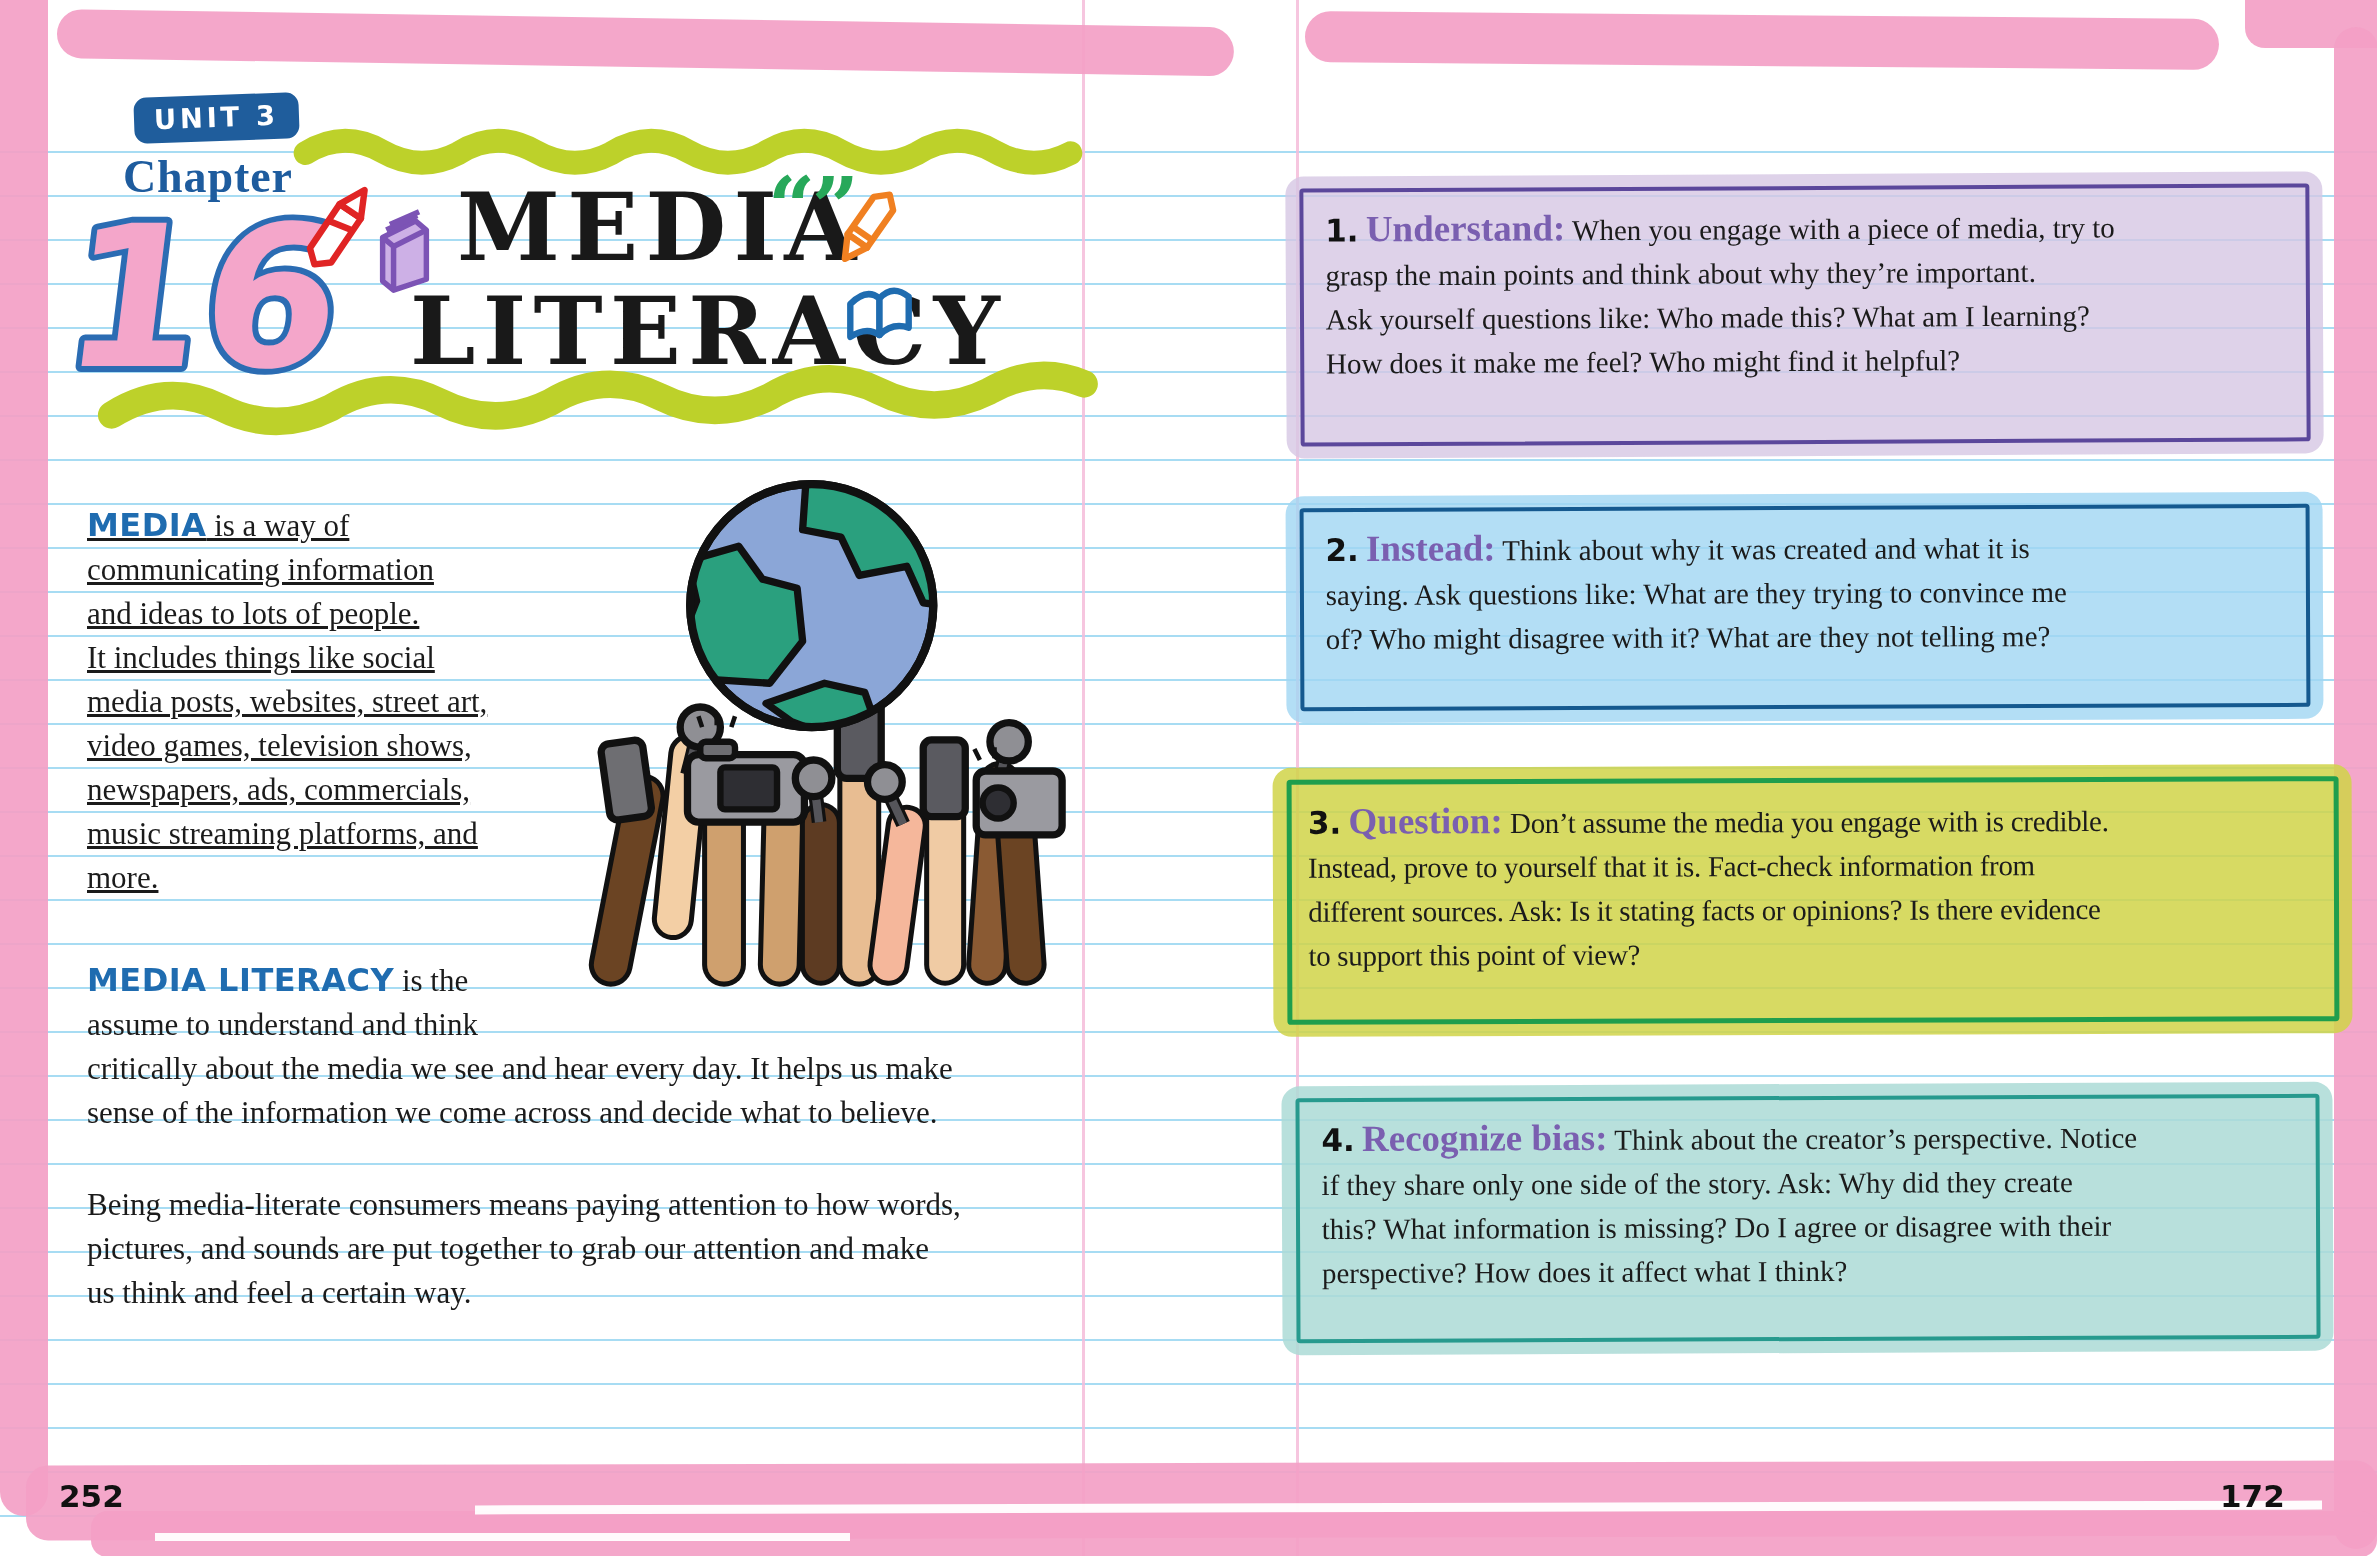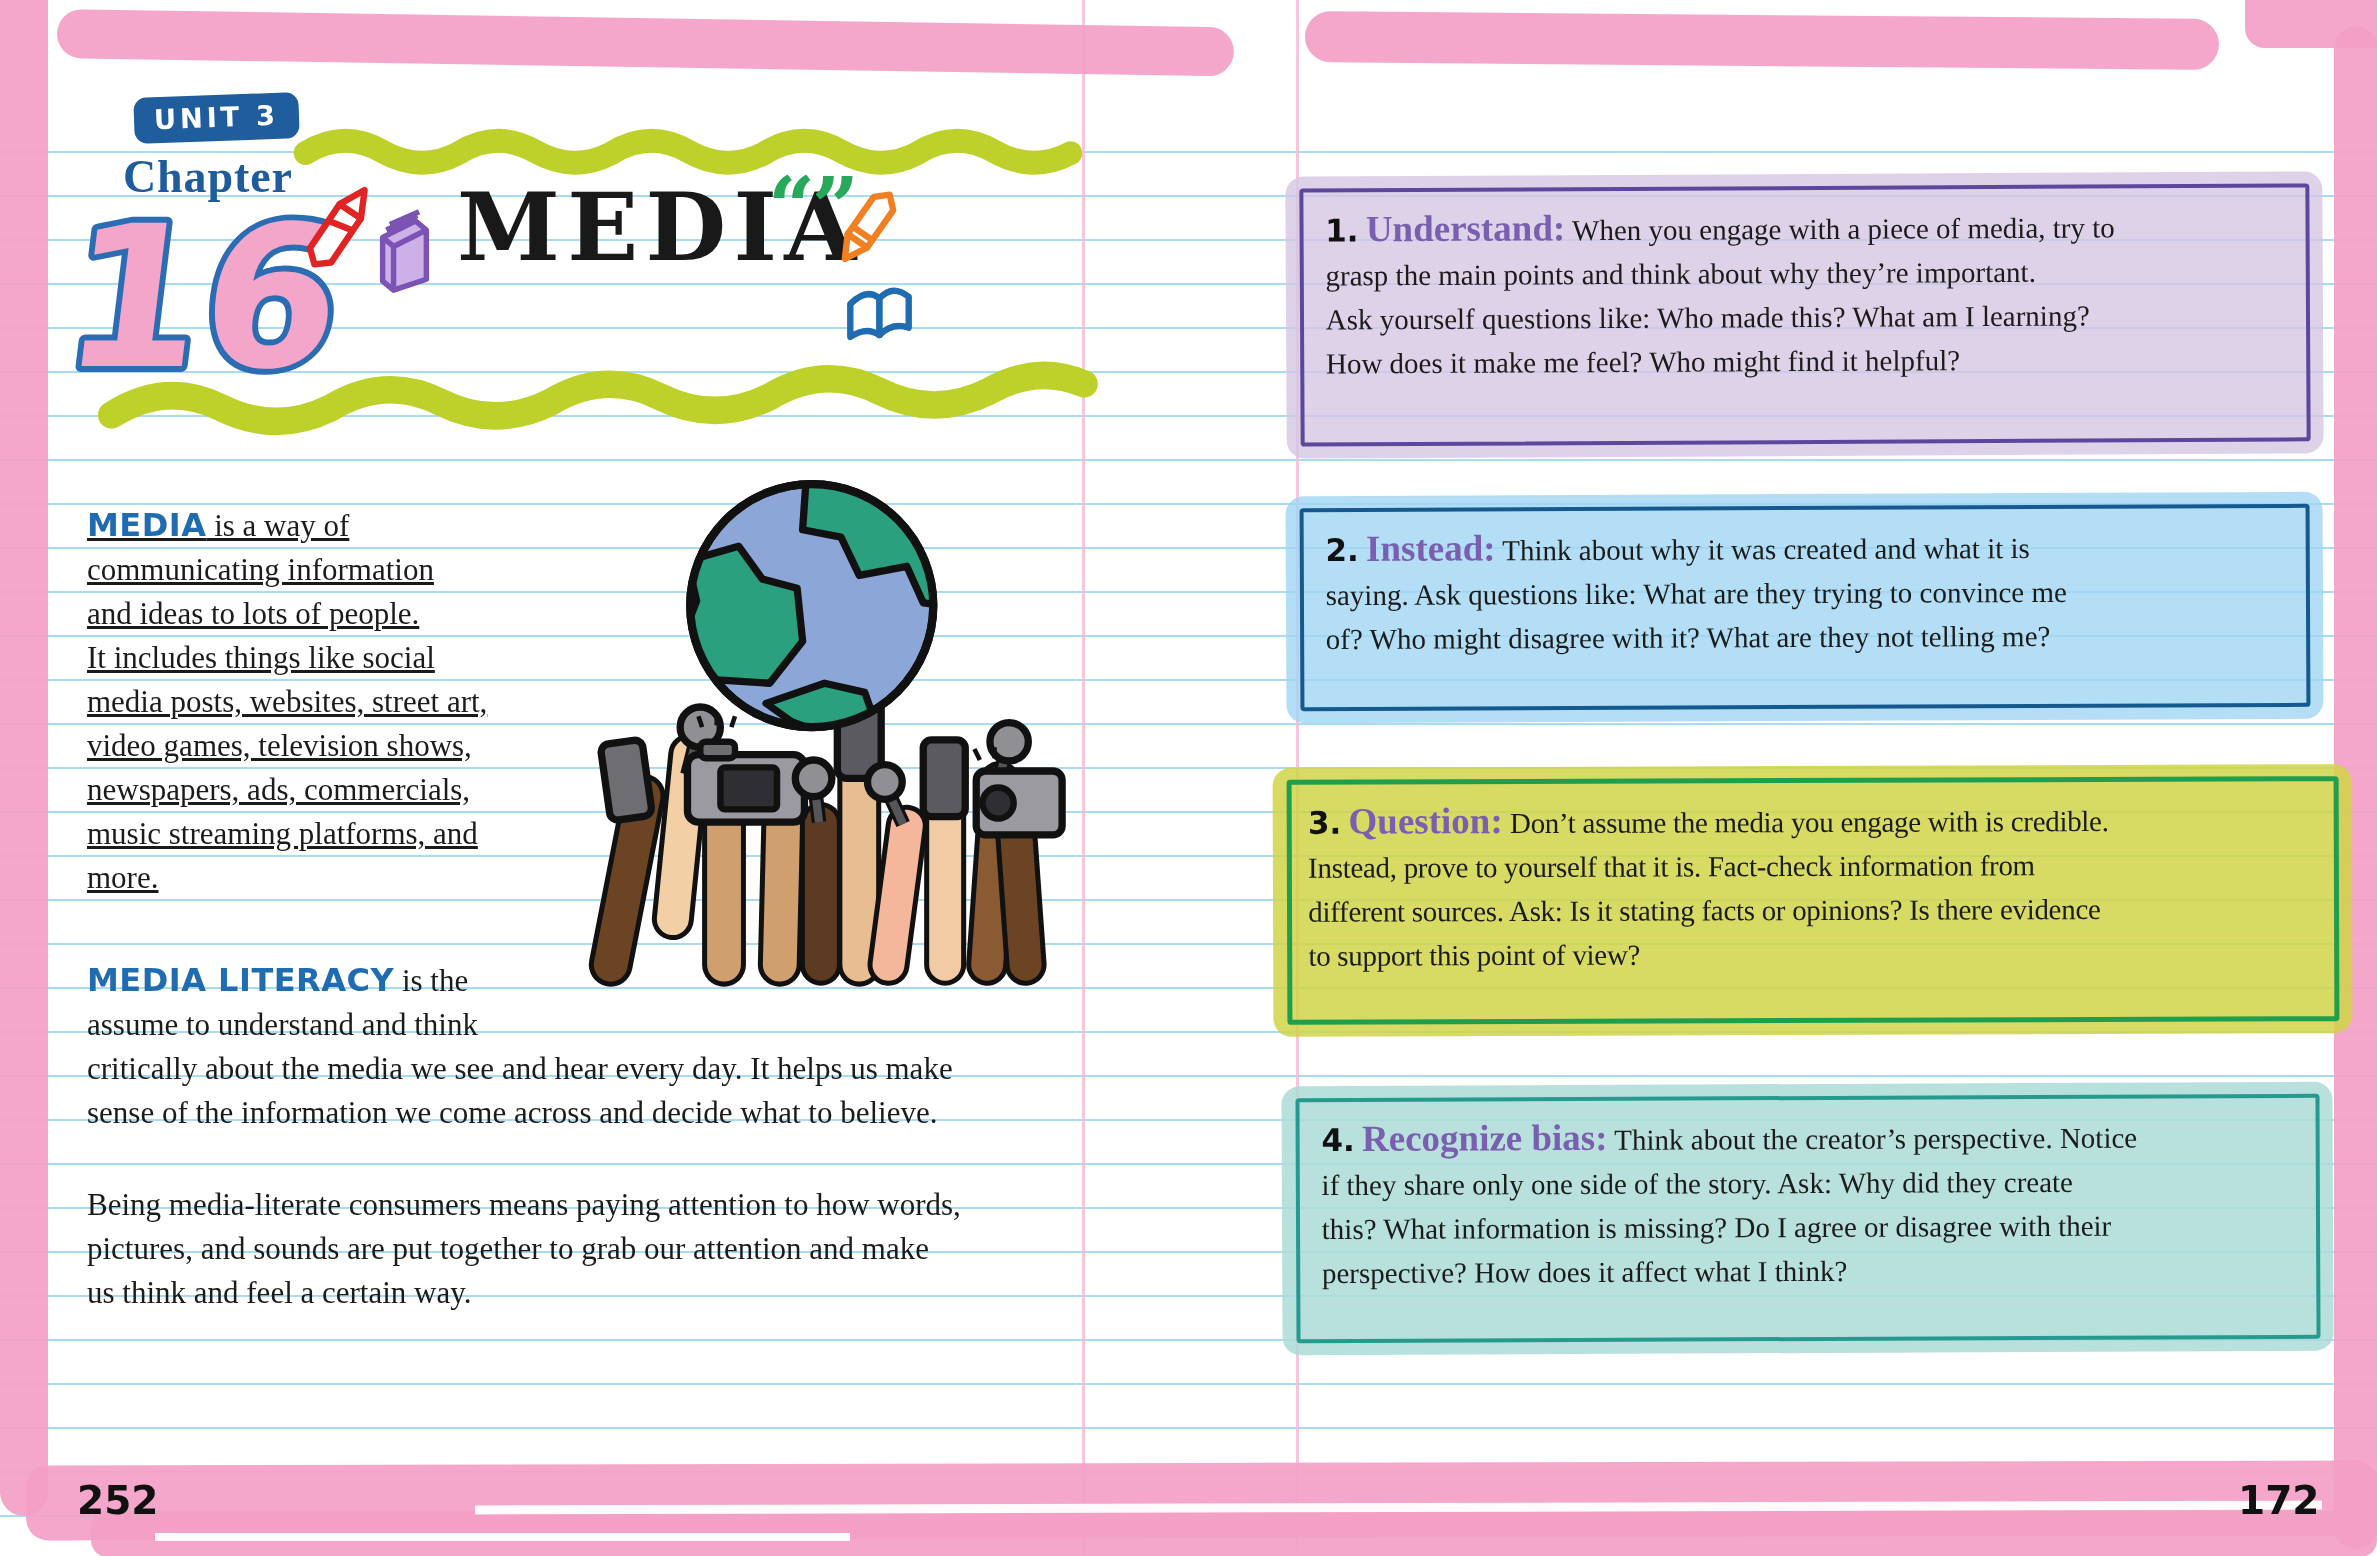--- a/index.html
+++ b/index.html
@@ -36,21 +36,21 @@
   .title1{left:457px;top:181px;}
   .title2{left:410px;top:285px;}
 
   
   .body-text{font-size:31px;line-height:44px;white-space:pre-line;}
   .kw{font-family:"DejaVu Sans",sans-serif;font-weight:bold;color:#1f6cb0;font-size:32px;letter-spacing:0.5px;}
   .para1{left:87px;top:472px;width:604px;text-decoration:underline;}
   .para2{left:87px;top:927px;width:1015px;}
   .para3{left:87px;top:1152px;width:1015px;}
 
-  .pagenum{font-family:"DejaVu Sans",sans-serif;font-weight:bold;font-size:39px;color:#111;z-index:6;margin-left:18px;}
+  .pagenum{font-family:"DejaVu Sans",sans-serif;font-weight:bold;font-size:31px;color:#111;z-index:6;}
   .pn-left{left:59px;top:1478px;}
   .pn-right{left:2220px;top:1478px;}
 
   
   .intro{left:1328px;top:115px;width:695px;font-size:31px;line-height:44px;}
   .stepbox{border-radius:18.3px;padding:12px 13.7px;z-index:4;}
   .stepbox-inner{border-style:solid;border-width:4.6px;border-radius:3.7px;padding:14.6px 22px 16.5px 22px;height:100%;box-sizing:border-box;}
   .box-text{font-size:29px;line-height:44px;}
   .box-body{white-space:pre-line;}
   .step-num{font-family:"DejaVu Sans",sans-serif;font-weight:bold;font-size:31px;color:#111;}
@@ -87,20 +87,21 @@
   <div class="abs streak streak2"></div>
 
   <div class="abs unit-badge">UNIT 3</div>
   <div class="abs chapter-word">Chapter</div>
 
   <svg class="abs" style="left:80px;top:187px;" width="224" height="224" viewBox="0 0 245 245">
     <text x="122" y="196" text-anchor="middle" font-family="DejaVu Sans, sans-serif" font-weight="bold" font-size="215" fill="#f4a6ca" stroke="#2b6cb3" stroke-width="13" stroke-linejoin="round" style="paint-order:stroke;" transform="skewX(-7) translate(28 0)">16</text>
   </svg>
 
   <div class="abs title-line title1">MEDIA</div>
+  <div class="abs title-line title2">LITERACY</div>
 
   <svg class="abs" style="left:291px;top:124px;" width="773" height="51" viewBox="0 0 845 56">
     <path d="M14,32 q42,-26 84,-2 q42,24 84,2 q42,-26 84,-2 q42,24 84,2 q42,-26 84,-2 q42,24 84,2 q42,-26 84,-2 q42,24 84,2 q42,-26 84,-2 q42,24 84,2" fill="none" stroke="#bdd12a" stroke-width="26" stroke-linecap="round"></path>
   </svg>
   <svg class="abs" style="left:97px;top:380px;" width="978" height="59" viewBox="0 0 1070 64">
     <path d="M16,38 q60,-38 120,-8 q60,30 120,0 q60,-36 120,-6 q60,30 120,0 q60,-36 120,-6 q60,30 120,0 q60,-36 120,-6 q60,30 120,0 q52,-30 104,-8" fill="none" stroke="#bdd12a" stroke-width="30" stroke-linecap="round"></path>
   </svg>
 
   <svg class="abs" style="left:293px;top:176px;" width="87" height="110" viewBox="0 0 95 120">
     <g transform="rotate(34 48 60)" fill="#fff" stroke="#e02424" stroke-width="7" stroke-linejoin="round">

